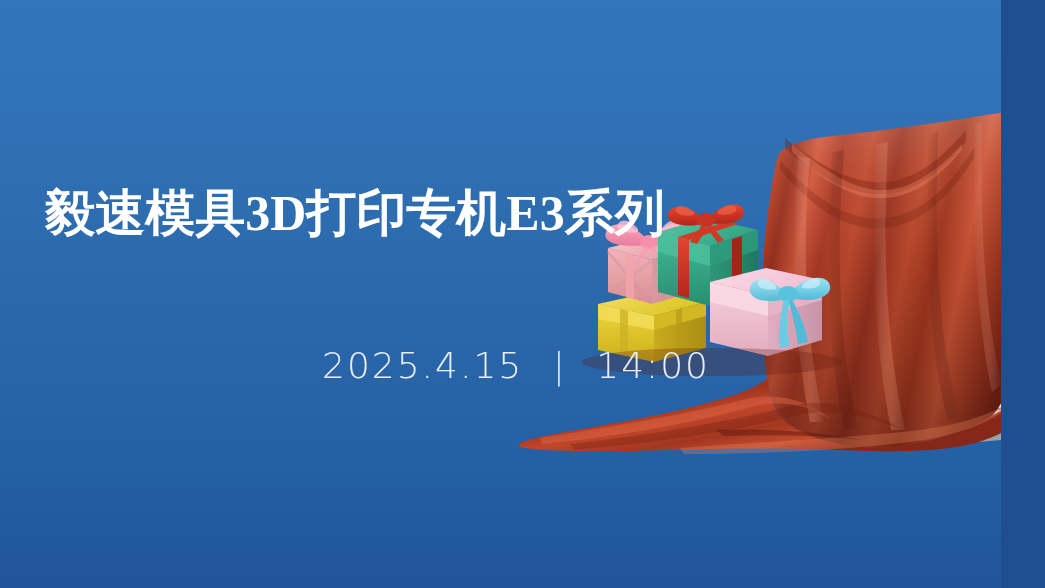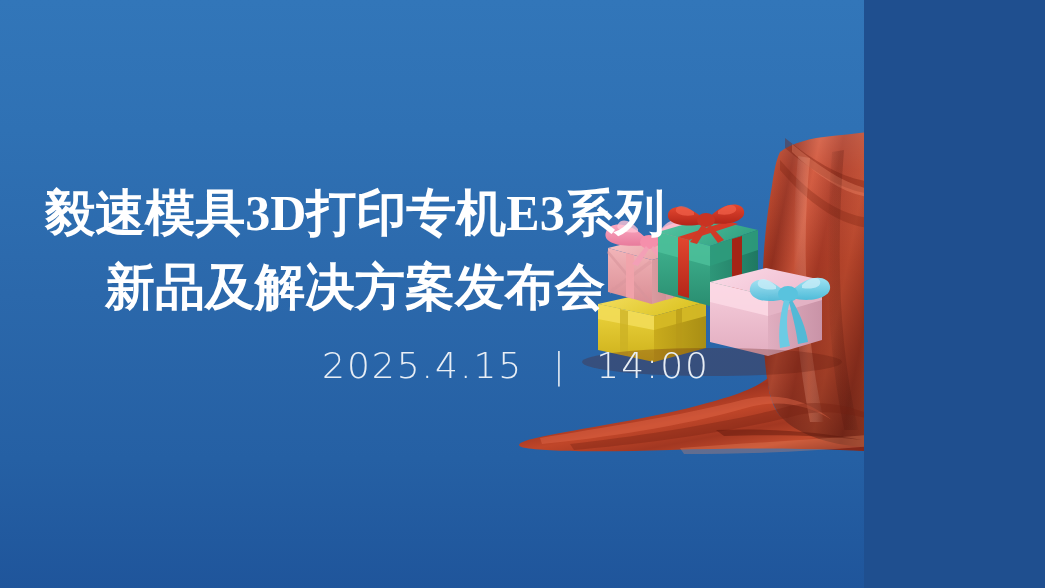--- a/index.html
+++ b/index.html
@@ -2,21 +2,21 @@
 <html><head>
 <meta charset="utf-8">
 <style>
   html, body {
     margin: 0;
     padding: 0;
     background: #1f4f8f;
   }
   #poster {
     position: relative;
-    width: 864px;
+    width: 1001px;
     height: 588px;
     overflow: hidden;
     font-family: "Liberation Sans", sans-serif;
     background: linear-gradient(180deg, #3276b9 0%, #2f71b4 22%, #2b68ab 50%, #2560a4 78%, #1f559b 100%);
   }
 
   
   .headline {
     position: absolute;
     left: 0;
@@ -380,21 +380,20 @@
           <path d="M312,200 C320,214 326,228 328,242 L318,244 C316,228 312,214 309,202 Z" fill="#52b9d6"></path>
         </g>
       </g>
 
       <ellipse cx="232" cy="262" rx="130" ry="14" fill="#5e1a10" opacity="0.28"></ellipse>
     </svg>
   </div>
 
   <div class="headline">
     <span class="line1">毅速模具3D打印专机E3系列</span>
-    <span class="line2">新品及解决方案发布会</span>
   </div>
 
   <div class="datetime">
     <span>2025.4.15</span>
     <span class="sep">|</span>
     <span>14:00</span>
   </div>
 
 </div>
 

